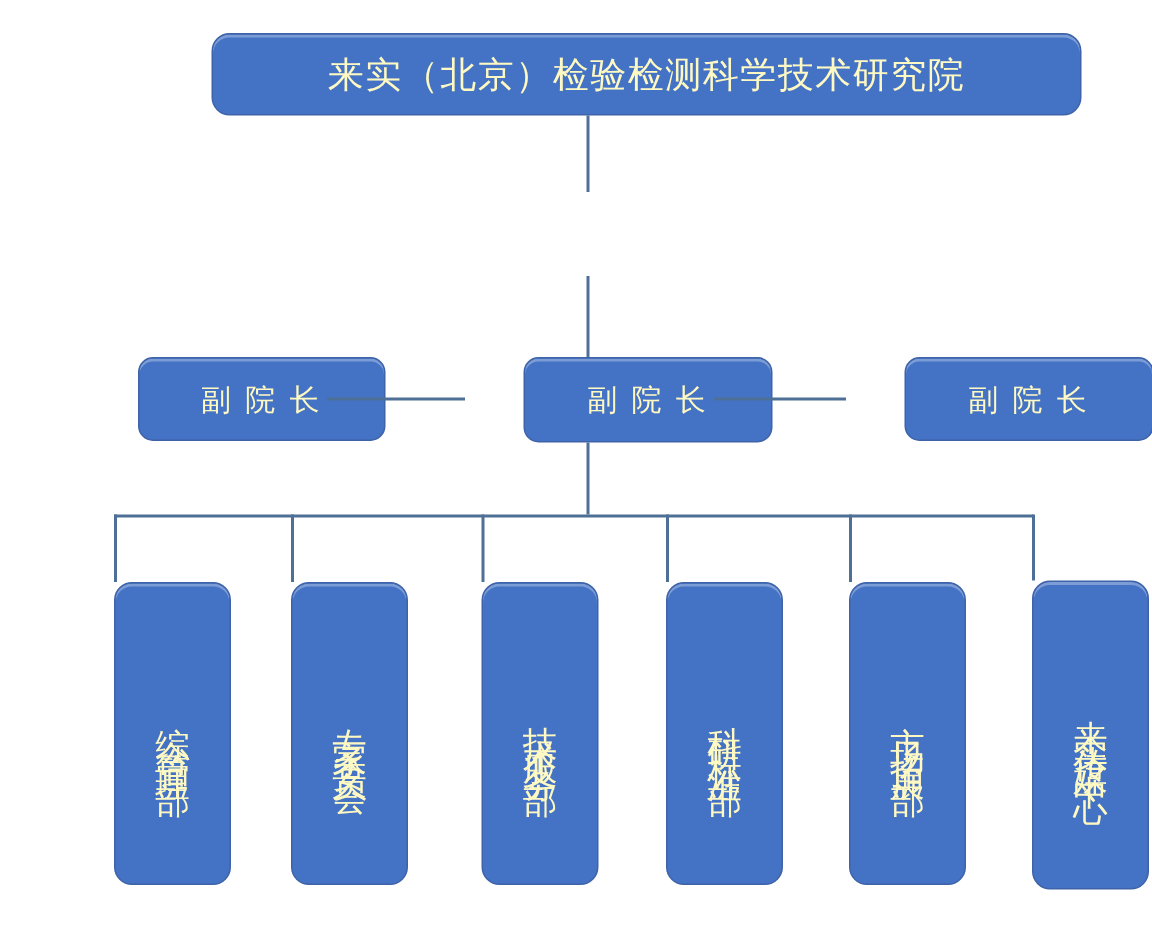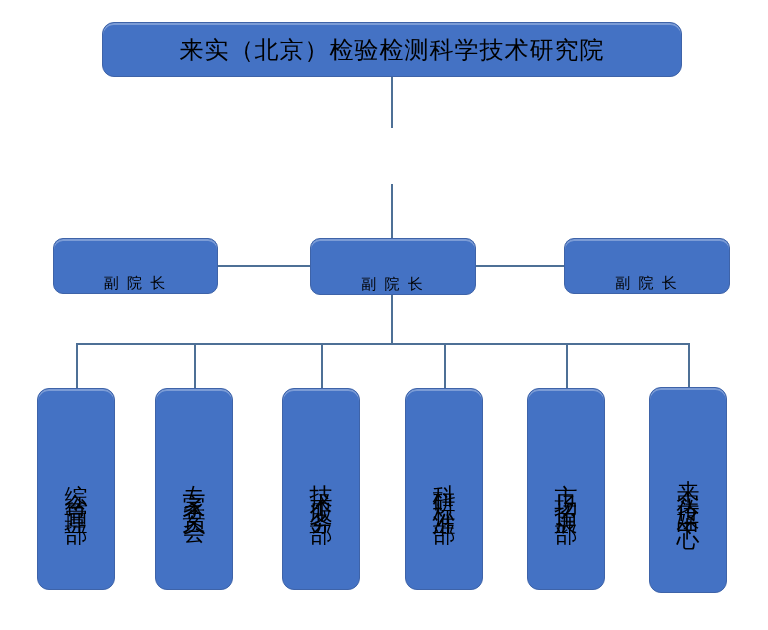--- a/index.html
+++ b/index.html
@@ -17,44 +17,44 @@
   }
   .node {
     position: absolute;
     background: #4472c4;
     border: 1.5px solid #3e63a8;
     box-shadow: inset 0 2px 0 rgba(255,255,255,0.30);
     box-sizing: border-box;
     display: flex;
     align-items: center;
     justify-content: center;
-    color: #000000;
+    color: #fef9c3;
     text-align: center;
+    margin-left: 39px;
   }
   .node-root {
     left: 102px; top: 22px;
     width: 580px; height: 55px;
     border-radius: 12px;
     font-size: 24px;
     letter-spacing: 1px;
   }
   .node-director {
     left: 310px; top: 128px;
     width: 166px; height: 56px;
     border-radius: 10px;
     font-size: 24px;
     letter-spacing: 2px;
   }
   .node-vp {
     top: 238px;
     width: 166px; height: 56px;
     border-radius: 10px;
-    font-size: 15px;
+    font-size: 20px;
     letter-spacing: 2px;
-    align-items: flex-end;
   }
   .node-vp.vp-left   { left: 53px;  width: 165px; }
   .node-vp.vp-center { left: 310px; height: 57px; }
   .node-vp.vp-right  { left: 564px; }
   .node-dept {
     top: 388px;
     width: 78px; height: 202px;
     border-radius: 12px;
     font-size: 23px;
   }

